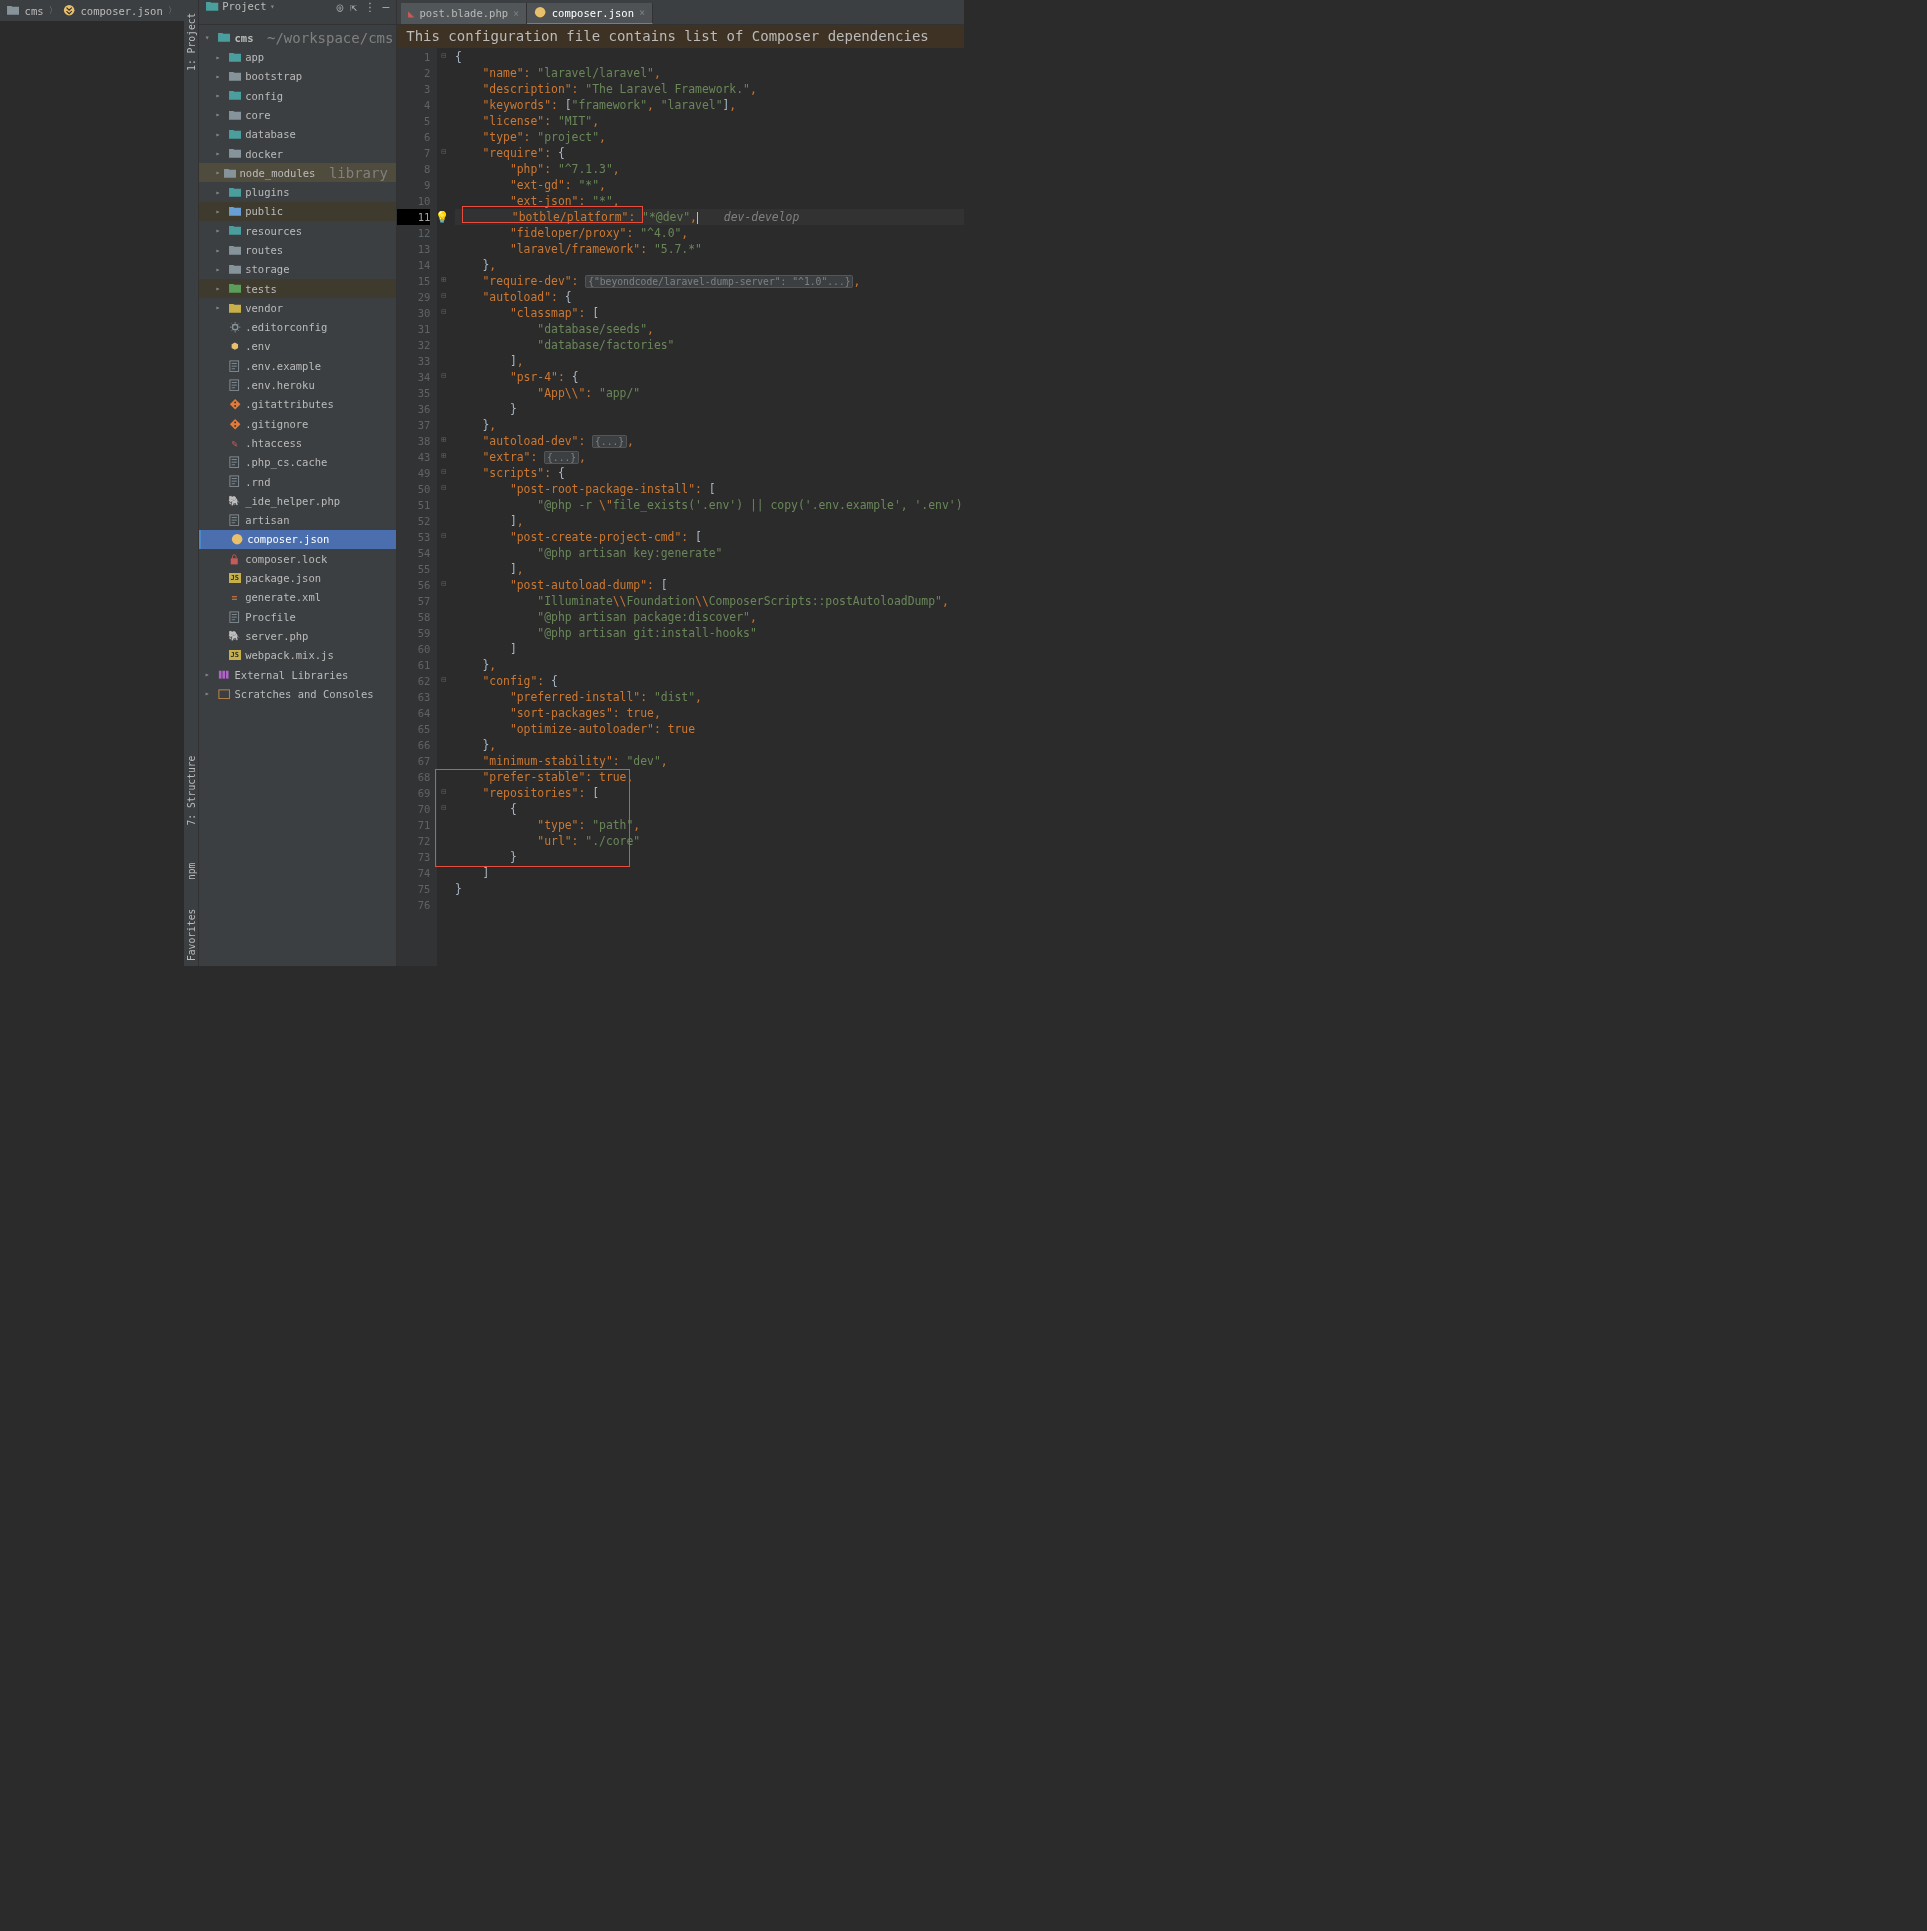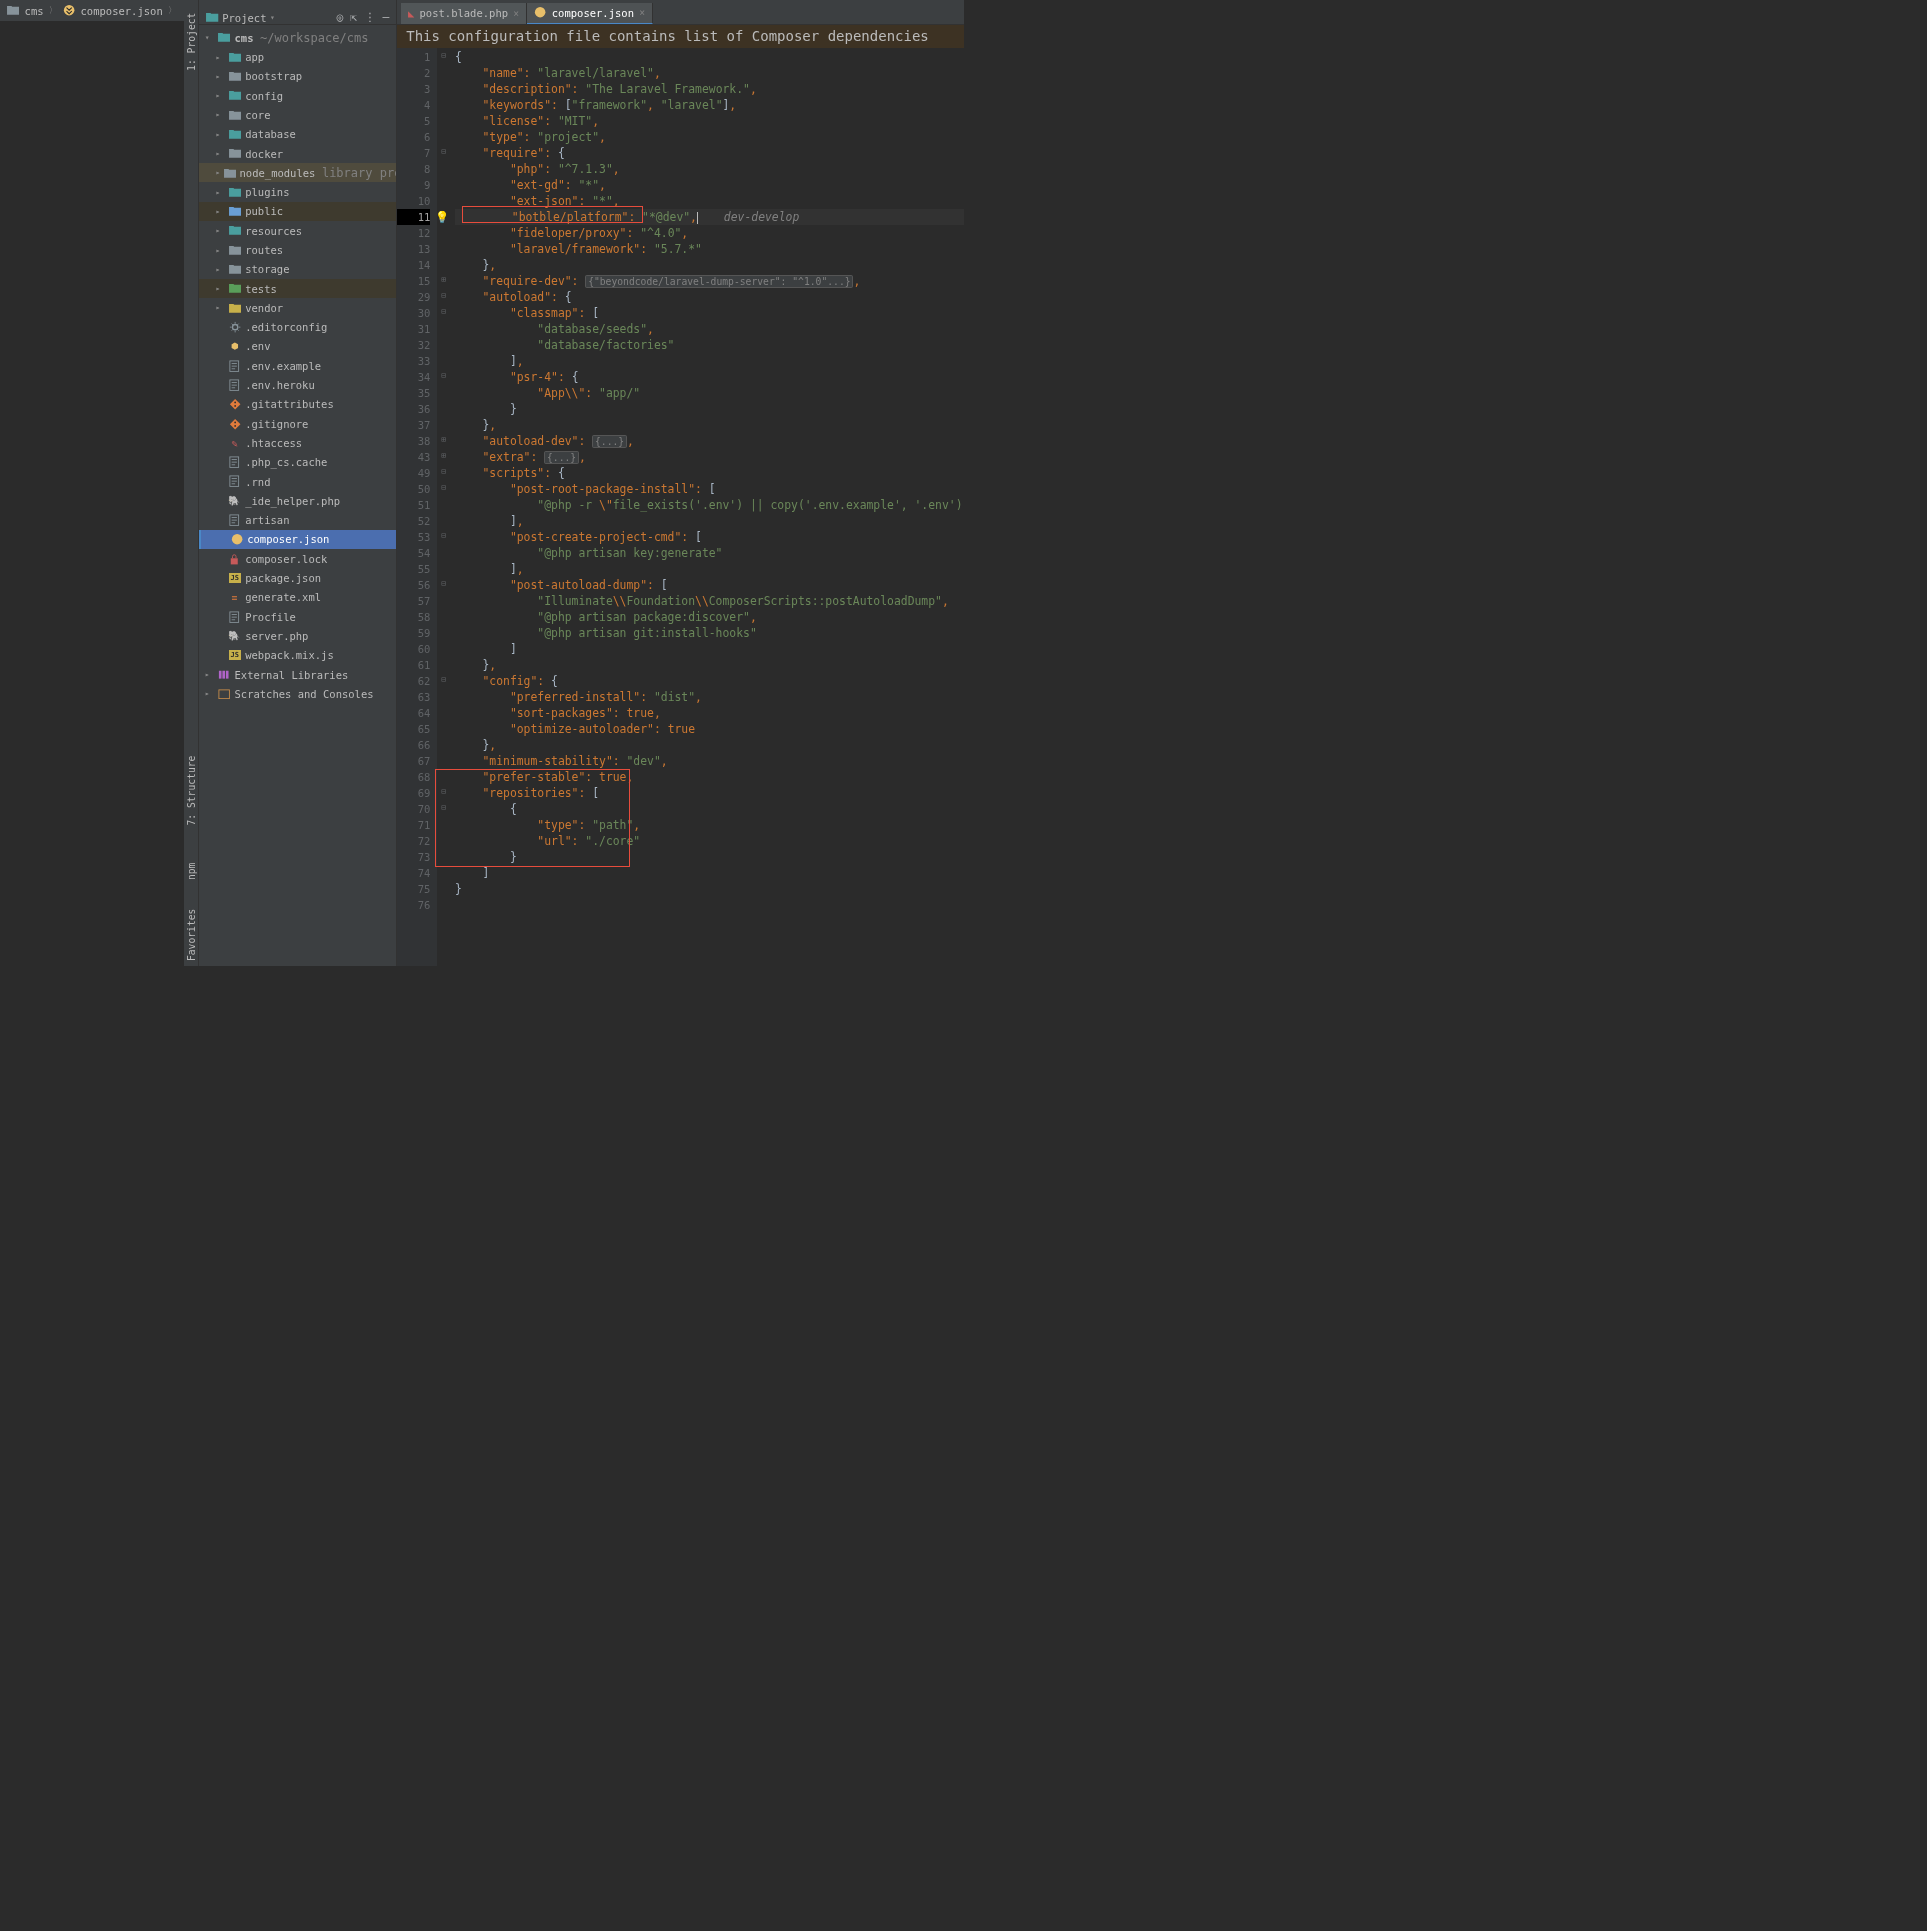--- a/index.html
+++ b/index.html
@@ -54,21 +54,21 @@
 .sidebar {
   width: 198px;
   background: #3c3f41;
   border-right: 0.9px solid #323232;
   display: flex;
   flex-direction: column;
 }
 .sidebar-header {
   height: 24.6px;
   display: flex;
-  align-items: flex-end;
+  align-items: flex-start;
   padding: 0 7px;
   gap: 7px;
   border-bottom: 0.9px solid #323232;
 }
 .sidebar-header .proj-label {
   color: #bbbbbb;
   font-size: 10.5px;
   display: flex;
   align-items: center;
   gap: 3.5px;
@@ -86,21 +86,21 @@
   cursor: pointer;
   gap: 3.5px;
   white-space: nowrap;
 }
 .tree-item.selected { background: #4b6eaf; color: #fff; }
 .tree-item.highlight { background: #4f4b3d; }
 .tree-item.dimhl { background: #3e3a2e; }
 .tree-item .arrow { width: 8.8px; color: #888; font-size: 8px; display: inline-block; }
 .tree-item .icon { width: 14px; display: inline-flex; align-items: center; justify-content: center; }
 .tree-item .label { }
-.tree-item .suffix { color: #808080; margin-left: 3px; font-size: 12px; }
+.tree-item .suffix { color: #808080; margin-left: 10px; font-size: 14px; }
 .indent-1 { padding-left: 16px; }
 .editor-area { flex: 1; display: flex; flex-direction: column; background: #2b2b2b; }
 .tabs-bar {
   height: 24.6px;
   background: #3c3f41;
   display: flex;
   align-items: flex-end;
   border-bottom: 0.9px solid #323232;
   padding-left: 3.5px;
 }

